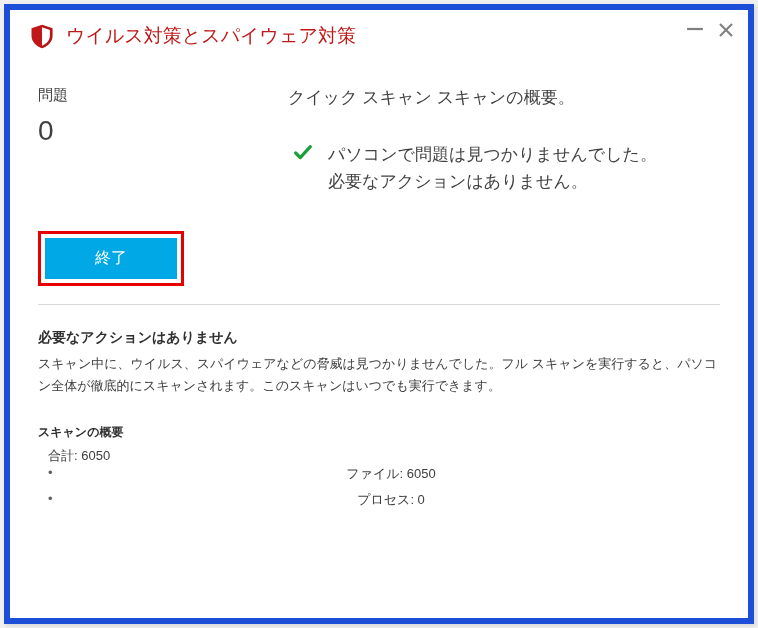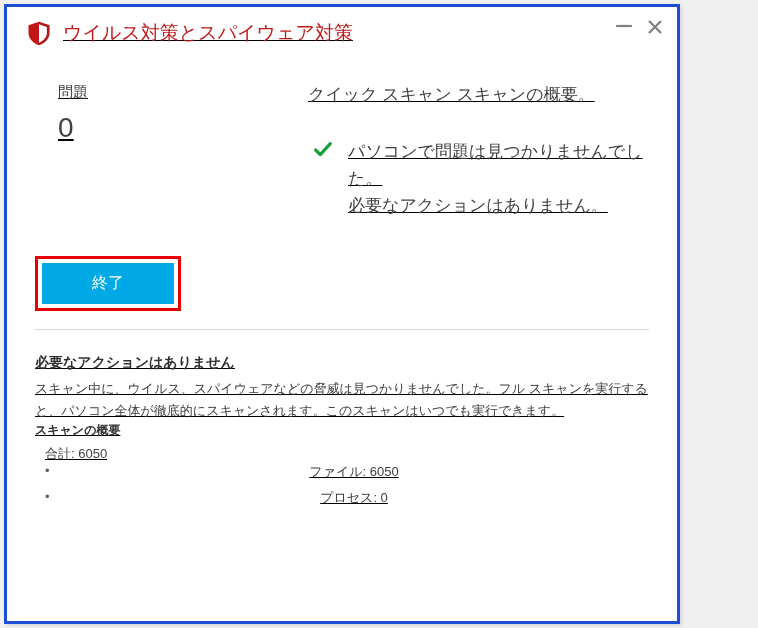--- a/index.html
+++ b/index.html
@@ -6,27 +6,26 @@
       margin: 0;
       padding: 0;
       box-sizing: border-box;
     }
     body {
       font-family: "Meiryo", "Hiragino Kaku Gothic Pro", sans-serif;
       background: #f0f0f0;
       padding: 4px;
     }
     .window {
-      width: 676px;
+      width: 750px;
       height: 620px;
       background: #ffffff;
-      border: 3px solid #1d4ed8;
+      border: 6px solid #1d4ed8;
       position: relative;
       box-shadow: 2px 2px 4px rgba(0,0,0,0.1);
-      text-decoration: underline;
     }
     .titlebar {
       display: flex;
       align-items: center;
       padding: 12px 18px 8px 18px;
       position: relative;
     }
     .logo-icon {
       width: 28px;
       height: 28px;
@@ -59,21 +58,20 @@
       width: 16px;
       height: 16px;
     }
     .content {
       padding: 28px 28px 0 28px;
     }
     .top-section {
       display: flex;
       position: relative;
       margin-bottom: 20px;
-      margin-left: 23px;
     }
     .left-col {
       width: 250px;
     }
     .problems-label {
       font-size: 15px;
       color: #404040;
       margin-bottom: 10px;
     }
     .problems-count {
@@ -133,20 +131,21 @@
     .detail-heading {
       font-size: 14px;
       font-weight: bold;
       color: #303030;
       margin-bottom: 6px;
     }
     .detail-text {
       font-size: 13px;
       color: #404040;
       line-height: 1.7;
+      margin-bottom: 26px;
     }
     .summary-heading {
       font-size: 12px;
       font-weight: bold;
       color: #303030;
       margin-bottom: 6px;
     }
     .summary-line {
       font-size: 13px;
       color: #404040;

